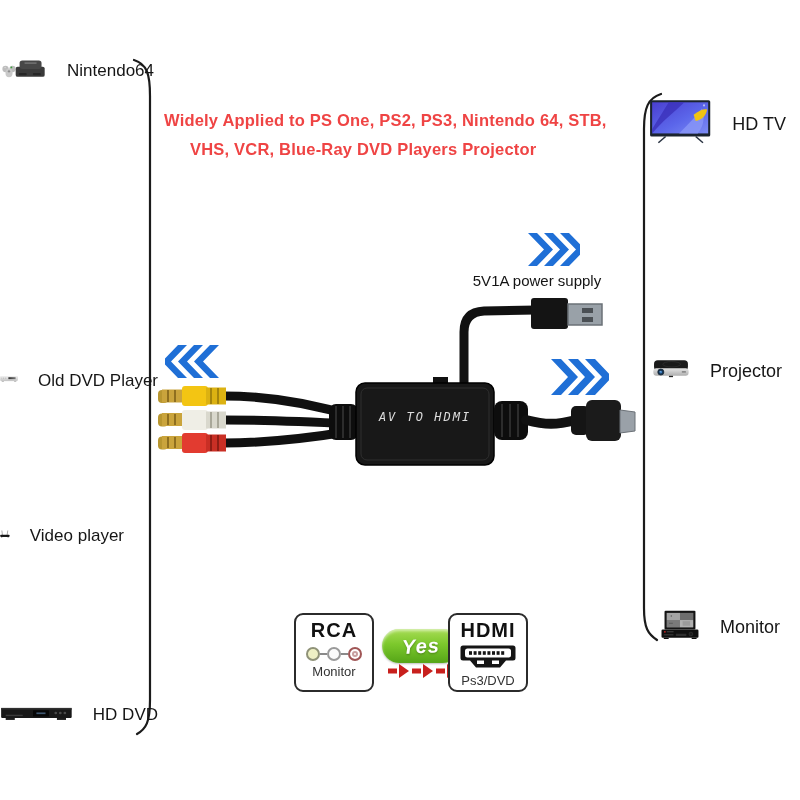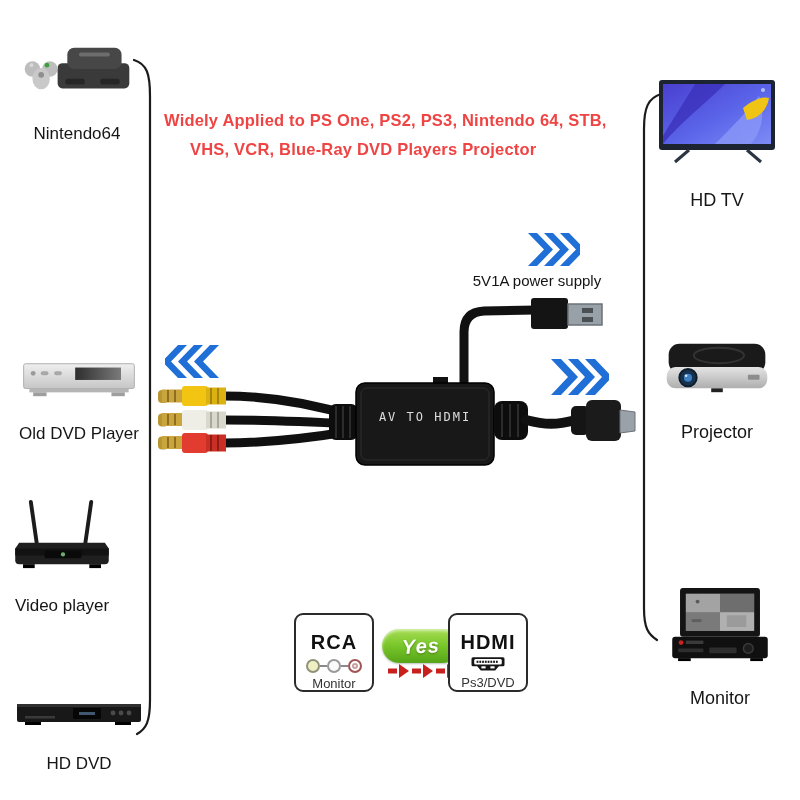--- a/index.html
+++ b/index.html
@@ -9,38 +9,38 @@
   }
   .abs{position:absolute;}
   svg{display:block;}
 
   
   .title{left:164px;top:106px;width:500px;font-weight:bold;font-size:16.5px;
          line-height:29px;color:#ef4444;letter-spacing:.2px;}
   .title .l2{padding-left:4px;margin-left:22px;}
 
   
-  .device{display:flex;flex-direction:column;align-items:center;z-index:2;gap:20px;}
+  .device{display:flex;flex-direction:row;align-items:center;z-index:2;gap:20px;}
   .device .label{font-size:17px;margin-top:4px;color:#161616;white-space:nowrap;}
   .device-right .label{font-size:18px;}
 
   
   .power-label{left:452px;top:272px;width:170px;text-align:center;
                font-weight:normal;font-size:15px;color:#141414;}
 
   
   .conv-label{left:360px;top:410px;width:130px;text-align:center;
               font-family:"DejaVu Sans Mono",monospace;font-size:12px;
-              letter-spacing:2px;color:#dcdcdc;z-index:3;}
+              letter-spacing:2px;color:#dcdcdc;z-index:3;font-style:italic;}
 
   
   .badge-box{box-sizing:border-box;width:80px;height:79px;background:#fff;
              border:2.5px solid #2b2b2b;border-radius:9px;text-align:center;
              display:flex;flex-direction:column;align-items:center;z-index:2;}
-  .badge-box .bt{font-weight:bold;font-size:20px;letter-spacing:1px;margin-top:16px;color:#111;}
+  .badge-box .bt{font-weight:bold;font-size:20px;letter-spacing:1px;margin-top:4px;color:#111;}
   .badge-box .bs{font-size:13px;color:#333;margin-top:3px;}
   .rca-row{display:flex;align-items:center;margin-top:5px;}
   .rca-dot{width:14px;height:14px;border-radius:50%;box-sizing:border-box;}
   .rca-link{width:7px;height:2px;background:#8a8a8a;}
   .dot-y{background:#eef0c4;border:2px solid #8f9278;}
   .dot-w{background:#fafafa;border:2px solid #9a9a9a;}
   .dot-r{background:#fff;border:2px solid #a05656;box-shadow:inset 0 0 0 2px #fff,inset 0 0 0 4px #c9a0a0;}
   .yes-pill{left:382px;top:629px;width:78px;height:34px;border-radius:17px;
             background:linear-gradient(180deg,#a8dd55 0%,#7cc82c 45%,#55a517 100%);
             box-shadow:inset 0 2px 3px rgba(255,255,255,.55),0 1px 2px rgba(0,0,0,.25);

